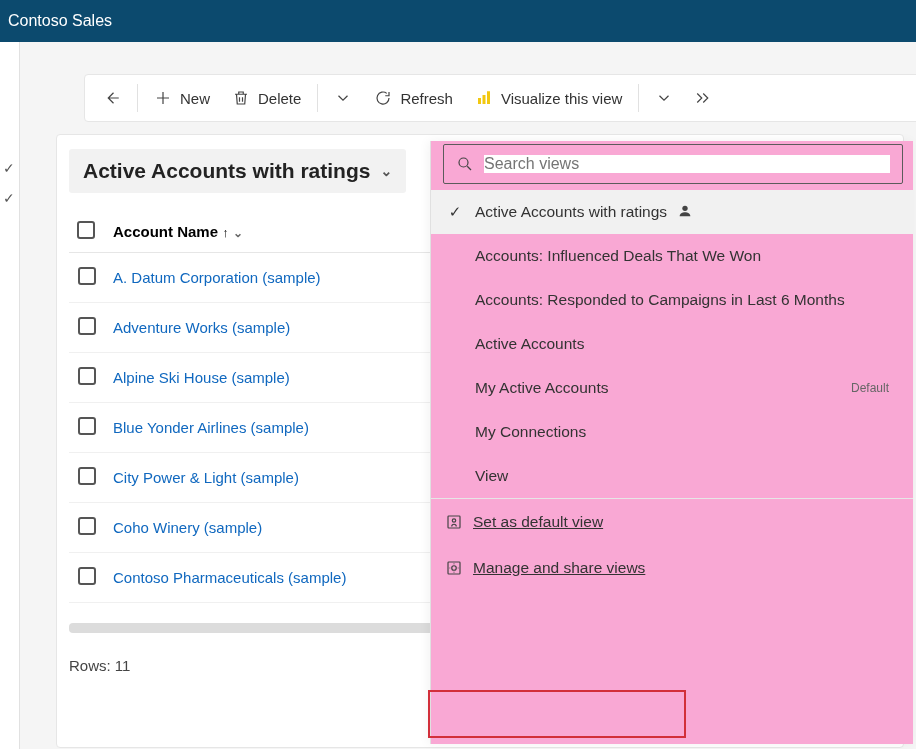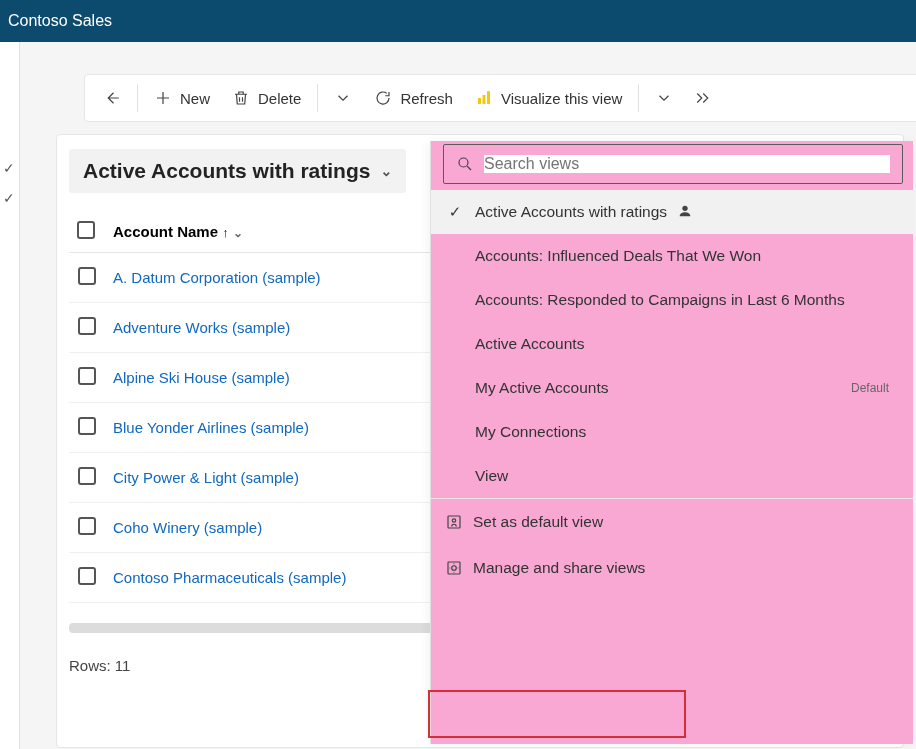--- a/index.html
+++ b/index.html
@@ -52,21 +52,21 @@
     display: flex; align-items: center; padding: 0 12px; gap: 10px; font-size: 16px; color: #777;
   }
   .popup-search input { border: none; outline: none; font-size: 16px; flex: 1; }
   .view-list { }
   .view-item { display: flex; align-items: center; gap: 10px; padding: 0 14px; height: 44px; font-size: 15.5px; color: #333; cursor: pointer; }
   .view-item.selected { background: #f1f1f1; }
   .view-item .tick { width: 20px; display: inline-block; text-align: center; font-size: 15px; color: #333; }
   .view-item .person { font-size: 14px; color: #444; }
   .view-item .def { margin-left: auto; font-size: 12px; color: #666; padding-right: 10px; }
   .popup-footer { border-top: 1px solid #e6e6e6; }
-  .foot-item { display: flex; align-items: center; gap: 10px; padding: 0 14px; height: 46px; font-size: 15.5px; color: #333; cursor: pointer; }
+  .foot-item { display: flex; align-items: center; gap: 10px; padding: 0 14px; height: 46px; font-size: 15.5px; color: #333; cursor: pointer; text-decoration: underline; }
   .foot-item svg { width: 18px; height: 18px; }
 
   .highlight-box { border: 2px solid #d22f3a; pointer-events: none; }
 
   
   .ic { width: 18px; height: 18px; }
   .ic * { stroke: #444; stroke-width: 1.6; fill: none; }
 </style>
 </head>
 <body>

